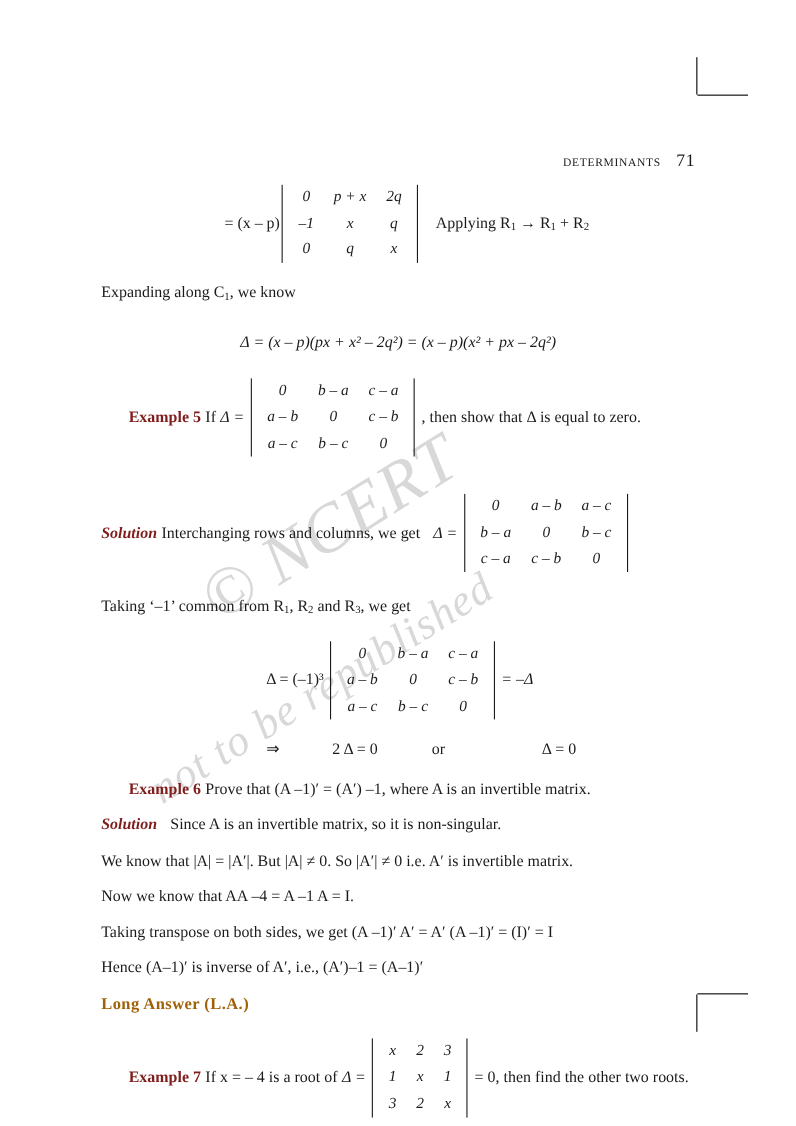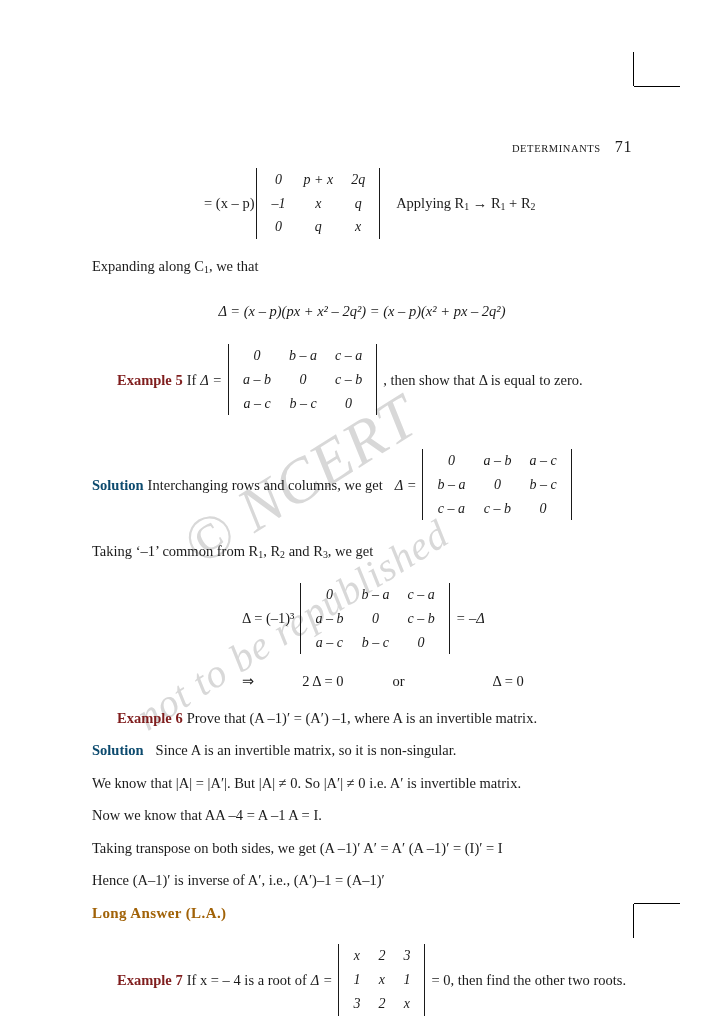--- a/index.html
+++ b/index.html
@@ -56,22 +56,23 @@
   }
   .center { text-align: center; }
   .indent-1 { margin-left: 112px; }
 
   .kw {
     color: #7f1d1d;
     font-weight: bold;
     margin-left: 25px;
   }
   .kw-sol {
-    color: #0c4a6e;
+    color: #7f1d1d;
     font-weight: bold;
+    font-style: italic;
   }
   .la-head {
     color: #a16207;
     font-weight: bold;
     font-size: 15px;
     letter-spacing: 0.4px;
     margin: 14px 0 10px 0;
   }
   sub { font-size: 0.68em; vertical-align: -0.25em; }
 
@@ -184,21 +185,21 @@
         <span class="bar"></span>
       </span>
       <span class="note">
         <span>Applying R</span><sub>1</sub>
         <span>→ R</span><sub>1</sub>
         <span>+ R</span><sub>2</sub>
       </span>
     </div>
 
     <div class="line" style="margin-top:16px;">
-      <span>Expanding along C</span><sub>1</sub><span>, we that</span>
+      <span>Expanding along C</span><sub>1</sub><span>, we know</span>
     </div>
 
     <div class="line center" style="margin-top:22px; font-style:italic;">
       <span>Δ = (x – p)(px + x² – 2q²) =  (x – p)(x² + px – 2q²)</span>
     </div>
 
     <div class="line row-flex gap4" style="margin-top:22px;">
       <span class="kw">Example 5</span>
       <span>If</span>
       <span style="font-style:italic;">Δ =</span>

